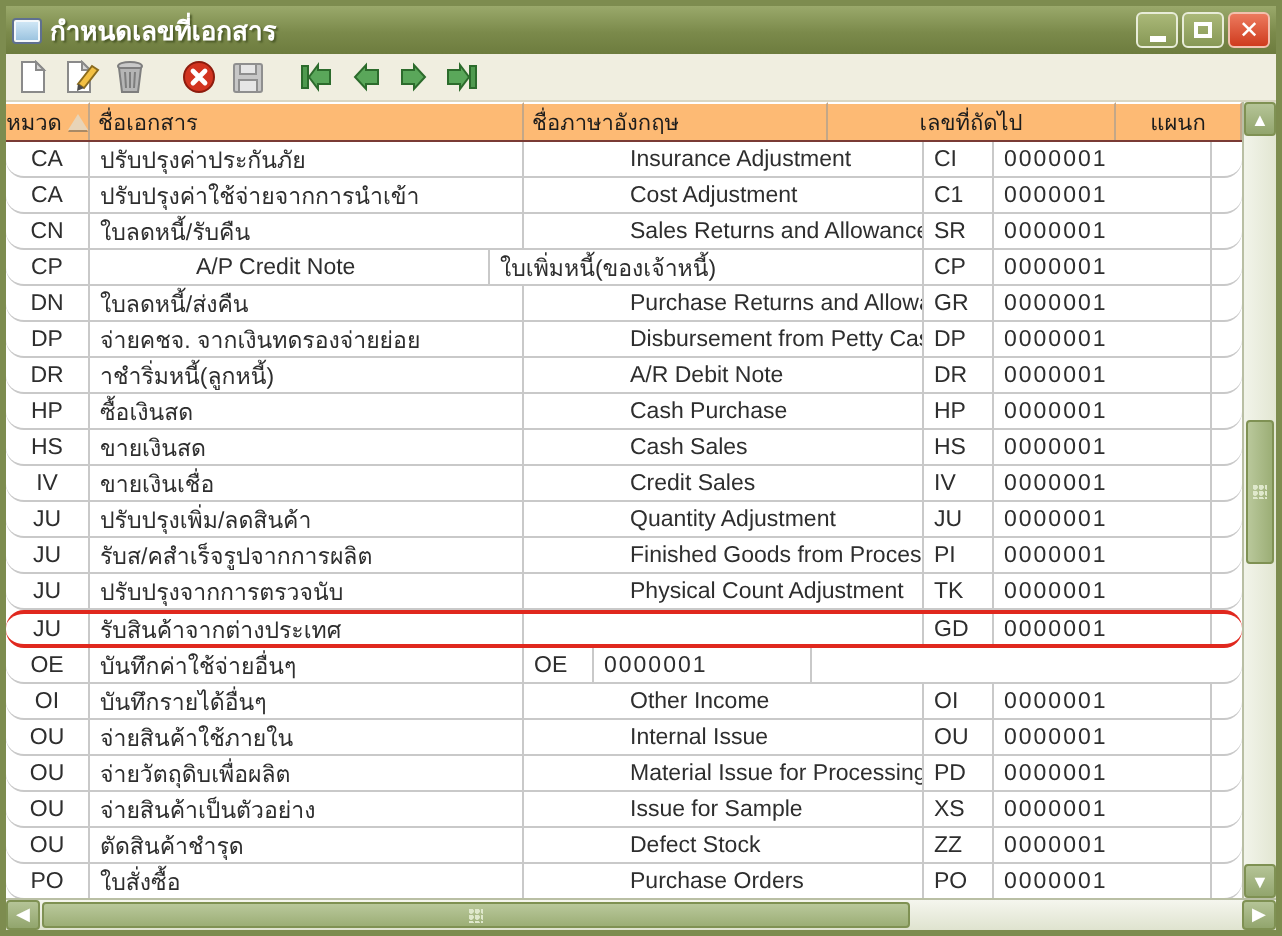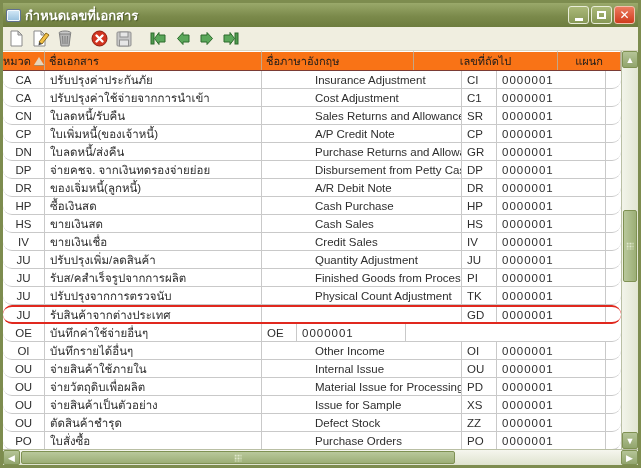--- a/index.html
+++ b/index.html
@@ -47,21 +47,21 @@
     border-bottom:1px solid #d9d6c2;
   }
   .tbtn{ width:21px; height:20px; display:flex; align-items:center; justify-content:center; }
   .tbtn svg{ display:block; }
   .tb-gap{ width:8px; }
 
   
   .grid{ flex:1 1 auto; display:flex; background:#fff; overflow:hidden; }
   .grid-main{ flex:1 1 auto; display:flex; flex-direction:column; overflow:hidden; }
 
-  .grid-header{ display:flex; flex:0 0 18px; background:#f97316; border-bottom:1px solid #7a3b35; font-size:11px; }
+  .grid-header{ display:flex; flex:0 0 18px; background:#fdba74; border-bottom:1px solid #7a3b35; font-size:11px; }
   .hcell{
     border-right:1px solid #c3a788; border-top:1px solid #ffffff;
     display:flex; align-items:center; padding:0 4px;
     white-space:nowrap; overflow:hidden; color:#1c1c1c;
   }
   .hcell.center{ justify-content:center; }
   .h-cat{ width:42px; justify-content:center; gap:3px; }
   .h-nameth{ width:217px; }
   .h-nameen{ width:152px; }
   .h-next{ width:144px; }
@@ -249,22 +249,22 @@
     <div class="cell c-cat">CN</div>
     <div class="cell c-nameth">ใบลดหนี้/รับคืน</div>
     <div class="cell c-nameen">Sales Returns and Allowances</div>
     <div class="cell c-prefix">SR</div>
     <div class="cell c-number">0000001</div>
     <div class="cell c-dept"></div>
   </div>
 
   <div class="row">
     <div class="cell c-cat">CP</div>
+    <div class="cell c-nameen">A/P Credit Note</div>
     <div class="cell c-nameth">ใบเพิ่มหนี้(ของเจ้าหนี้)</div>
-    <div class="cell c-nameen">A/P Credit Note</div>
     <div class="cell c-prefix">CP</div>
     <div class="cell c-number">0000001</div>
     <div class="cell c-dept"></div>
   </div>
 
   <div class="row">
     <div class="cell c-cat">DN</div>
     <div class="cell c-nameth">ใบลดหนี้/ส่งคืน</div>
     <div class="cell c-nameen">Purchase Returns and Allowance</div>
     <div class="cell c-prefix">GR</div>
@@ -276,21 +276,21 @@
     <div class="cell c-cat">DP</div>
     <div class="cell c-nameth">จ่ายคชจ. จากเงินทดรองจ่ายย่อย</div>
     <div class="cell c-nameen">Disbursement from Petty Cash</div>
     <div class="cell c-prefix">DP</div>
     <div class="cell c-number">0000001</div>
     <div class="cell c-dept"></div>
   </div>
 
   <div class="row">
     <div class="cell c-cat">DR</div>
-    <div class="cell c-nameth">ของเจิ่มหนี้(ลูกหนี้)</div>
+    <div class="cell c-nameth">าชำริ่มหนี้(ลูกหนี้)</div>
     <div class="cell c-nameen">A/R Debit Note</div>
     <div class="cell c-prefix">DR</div>
     <div class="cell c-number">0000001</div>
     <div class="cell c-dept"></div>
   </div>
 
   <div class="row">
     <div class="cell c-cat">HP</div>
     <div class="cell c-nameth">ซื้อเงินสด</div>
     <div class="cell c-nameen">Cash Purchase</div>

